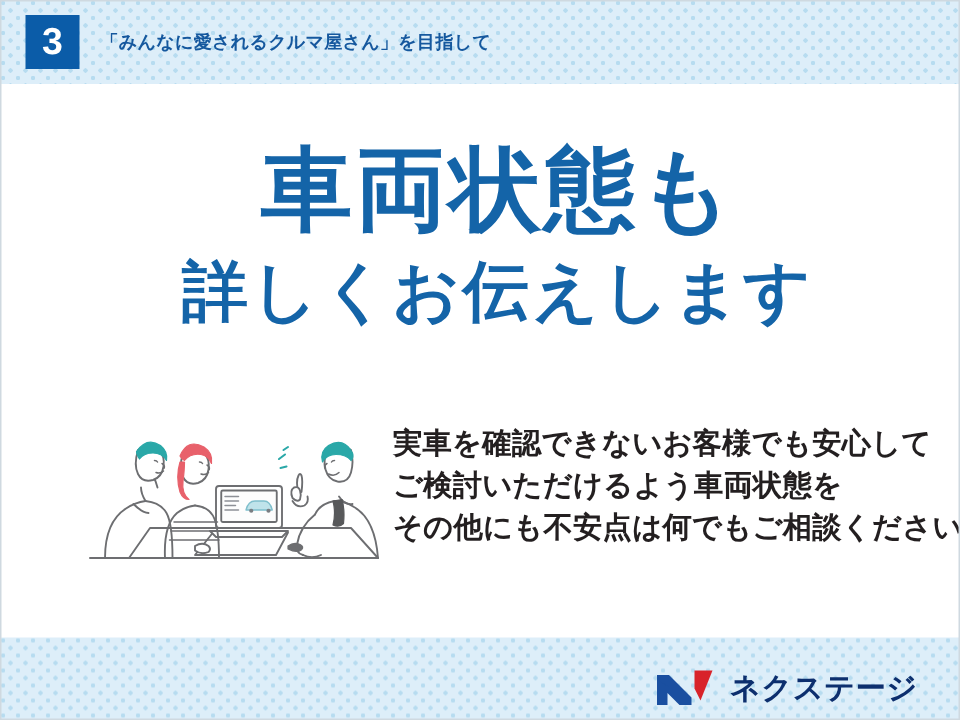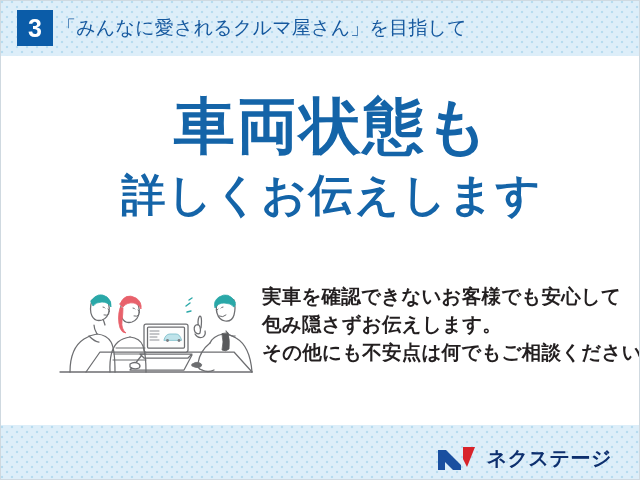--- a/index.html
+++ b/index.html
@@ -67,24 +67,24 @@
     color: #ffffff;
     font-size: 25px;
     font-weight: bold;
     display: flex;
     align-items: center;
     justify-content: center;
     line-height: 1;
     flex: none;
   }
   #header-title {
-    margin-left: 4px;
+    margin-left: 14px;
     color: #15589e;
-    font-size: 19px;
-    font-weight: normal;
+    font-size: 12px;
+    font-weight: bold;
     letter-spacing: 0.2px;
     white-space: nowrap;
   }
 
   
   #headline-block {
     position: absolute;
     left: 12px;
     top: 96px;
     width: 640px;
@@ -282,21 +282,21 @@
           <path d="M131 38 L135 37"></path>
           <path d="M133 26 L136 24"></path>
         </g>
 
       </g>
     </svg>
   </div>
 
   <div id="body-copy">
     <div class="body-copy-line">実車を確認できないお客様でも安心して</div>
-    <div class="body-copy-line">包み隠さずお伝えします。</div>
+    <div class="body-copy-line">ご検討いただけるよう車両状態を</div>
     <div class="body-copy-line">その他にも不安点は何でもご相談ください。</div>
   </div>
 
   <div class="dot-band" id="footer-band"></div>
 
   <div id="footer-inner">
     <div id="brand-logo">
       <svg id="brand-logo-mark" viewBox="0 0 42 27">
 
         <path d="M1 25 L1 5 L9 5 L24 20 L24 25 L16 25 L8 17 L8 25 Z" fill="#1a4fa0"></path>

